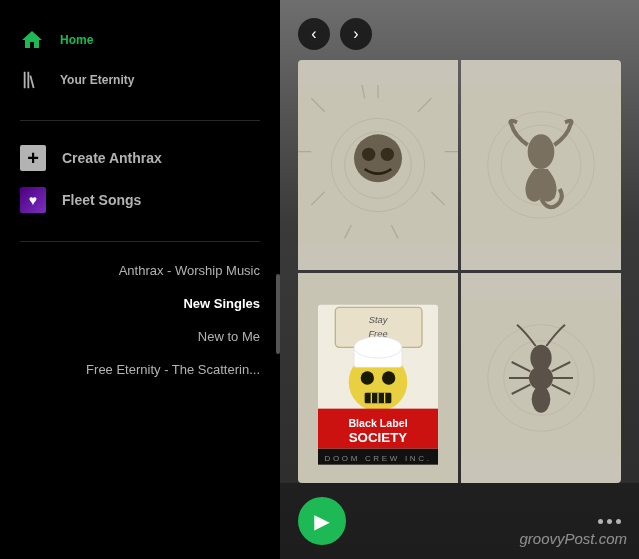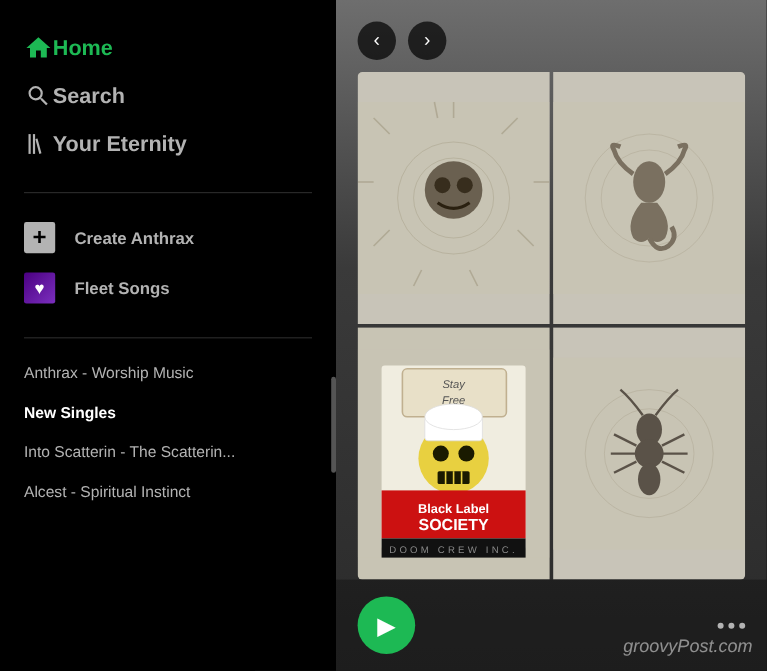--- a/index.html
+++ b/index.html
@@ -26,22 +26,23 @@
 
     .nav-section {
       padding: 10px 0 16px 0;
     }
 
     .nav-item {
       display: flex;
       align-items: center;
       padding: 8px 20px;
       cursor: pointer;
+      gap: 16px;
       color: #b3b3b3;
-      font-size: 18px;
+      font-size: 12px;
       font-weight: 600;
     }
     .nav-item.active { color: #1db954; }
 
     .nav-icon {
       width: 24px;
       height: 24px;
       display: flex;
       align-items: center;
       justify-content: center;
@@ -100,20 +101,21 @@
       height: 1px;
       background: #282828;
       margin: 4px 20px 12px;
     }
 
     .playlist-section {
       flex: 1;
       overflow-y: auto;
       padding: 0;
       position: relative;
+      text-align: right;
     }
     .playlist-section::-webkit-scrollbar { width: 4px; }
     .playlist-section::-webkit-scrollbar-thumb { background: #555; border-radius: 2px; }
 
     .playlist-item {
       padding: 9px 20px;
       font-size: 13px;
       color: #b3b3b3;
       cursor: pointer;
       white-space: nowrap;
@@ -246,28 +248,20 @@
       <span class="nav-icon">
         <svg width="24" height="24" viewBox="0 0 24 24" fill="#1db954">
           <path d="M10 20v-6h4v6h5v-8h3L12 3 2 12h3v8z"></path>
         </svg>
       </span>
       <span>Home</span>
     </div>
     <div class="nav-item">
       <span class="nav-icon">
         <svg width="22" height="22" viewBox="0 0 24 24" fill="#b3b3b3">
-          <path d="M15.5 14h-.79l-.28-.27A6.471 6.471 0 0 0 16 9.5 6.5 6.5 0 1 0 9.5 16c1.61 0 3.09-.59 4.23-1.57l.27.28v.79l5 4.99L20.49 19l-4.99-5zm-6 0C7.01 14 5 11.99 5 9.5S7.01 5 9.5 5 14 7.01 14 9.5 11.99 14 9.5 14z"></path>
-        </svg>
-      </span>
-      <span>Search</span>
-    </div>
-    <div class="nav-item">
-      <span class="nav-icon">
-        <svg width="22" height="22" viewBox="0 0 24 24" fill="#b3b3b3">
           <rect x="3" y="3" width="2" height="18"></rect>
           <rect x="7" y="3" width="2" height="18"></rect>
           <rect x="11" y="7" width="2" height="14" transform="rotate(-15 12 14)"></rect>
         </svg>
       </span>
       <span>Your Eternity</span>
     </div>
   </div>
 
   <div class="divider"></div>
@@ -281,22 +275,22 @@
       <span class="liked-icon">♥</span>
       <span>Fleet Songs</span>
     </div>
   </div>
 
   <div class="divider2"></div>
 
   <div class="playlist-section">
     <div class="playlist-item">Anthrax - Worship Music</div>
     <div class="playlist-item highlighted" style="position:relative;">New Singles</div>
-    <div class="playlist-item">Into Scatterin - The Scatterin...</div>
-    <div class="playlist-item">Alcest - Spiritual Instinct</div>
+    <div class="playlist-item">New to Me</div>
+    <div class="playlist-item">Free Eternity - The Scatterin...</div>
     <div class="scrollbar-thumb"></div>
   </div>
 </div>
 
 <div class="main-content">
 
   <div class="nav-arrows">
     <button class="nav-arrow-btn">‹</button>
     <button class="nav-arrow-btn">›</button>
   </div>

